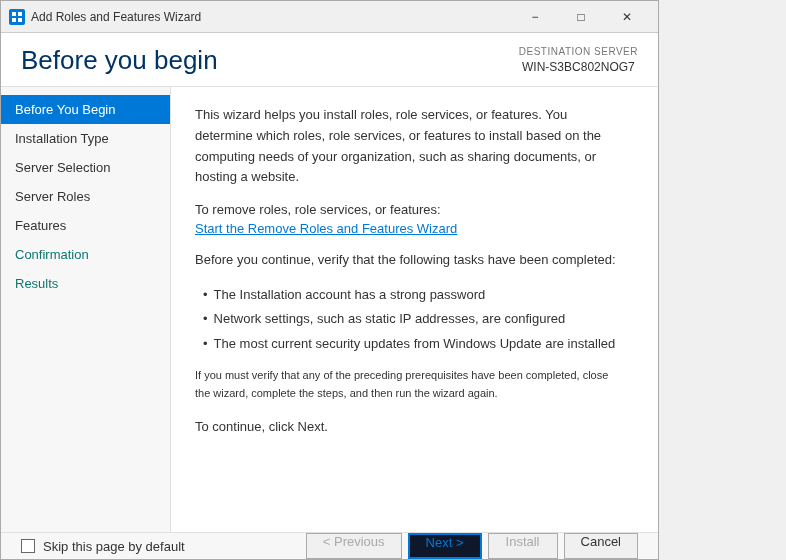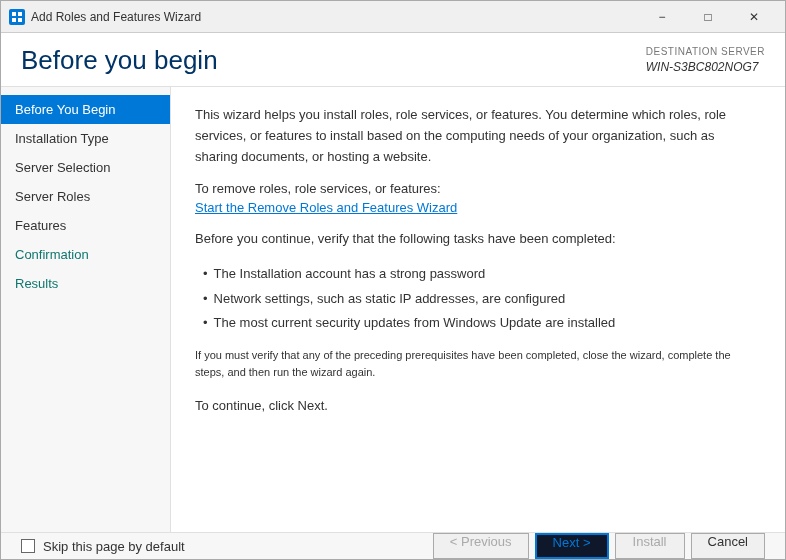--- a/index.html
+++ b/index.html
@@ -5,21 +5,21 @@
     * { box-sizing: border-box; margin: 0; padding: 0; }
     body {
       font-family: 'Segoe UI', Tahoma, Geneva, Verdana, sans-serif;
       font-size: 13px;
       background: #f0f0f0;
       width: 786px;
       height: 560px;
       overflow: hidden;
     }
     .window {
-      width: 786px;
+      width: 659px;
       height: 560px;
       background: #fff;
       border: 1px solid #aaa;
       display: flex;
       flex-direction: column;
     }
     .titlebar {
       background: #f0f0f0;
       border-bottom: 1px solid #ccc;
       height: 32px;
@@ -77,35 +77,34 @@
       align-items: flex-start;
       justify-content: space-between;
       flex-shrink: 0;
     }
     .header-title {
       font-size: 26px;
       font-weight: 300;
       color: #003366;
     }
     .destination-server {
-      text-align: left;
+      text-align: center;
       font-size: 11px;
       color: #555;
       line-height: 1.4;
     }
     .destination-label {
       font-size: 10px;
       color: #777;
       letter-spacing: 0.5px;
       text-transform: uppercase;
     }
     .server-name {
       color: #333;
       font-size: 12px;
-      font-style: italic;
     }
 
     .main {
       display: flex;
       flex: 1;
       overflow: hidden;
     }
 
     .sidebar {
       width: 170px;

